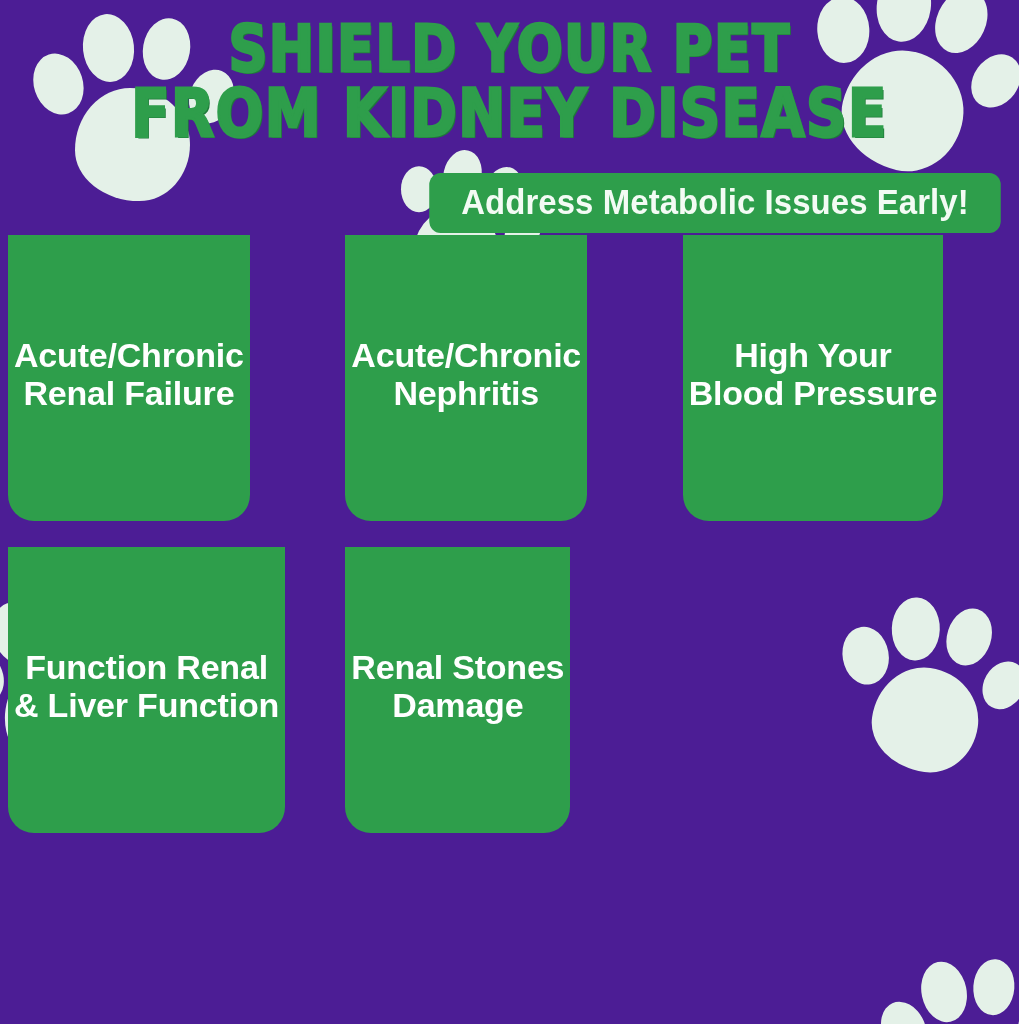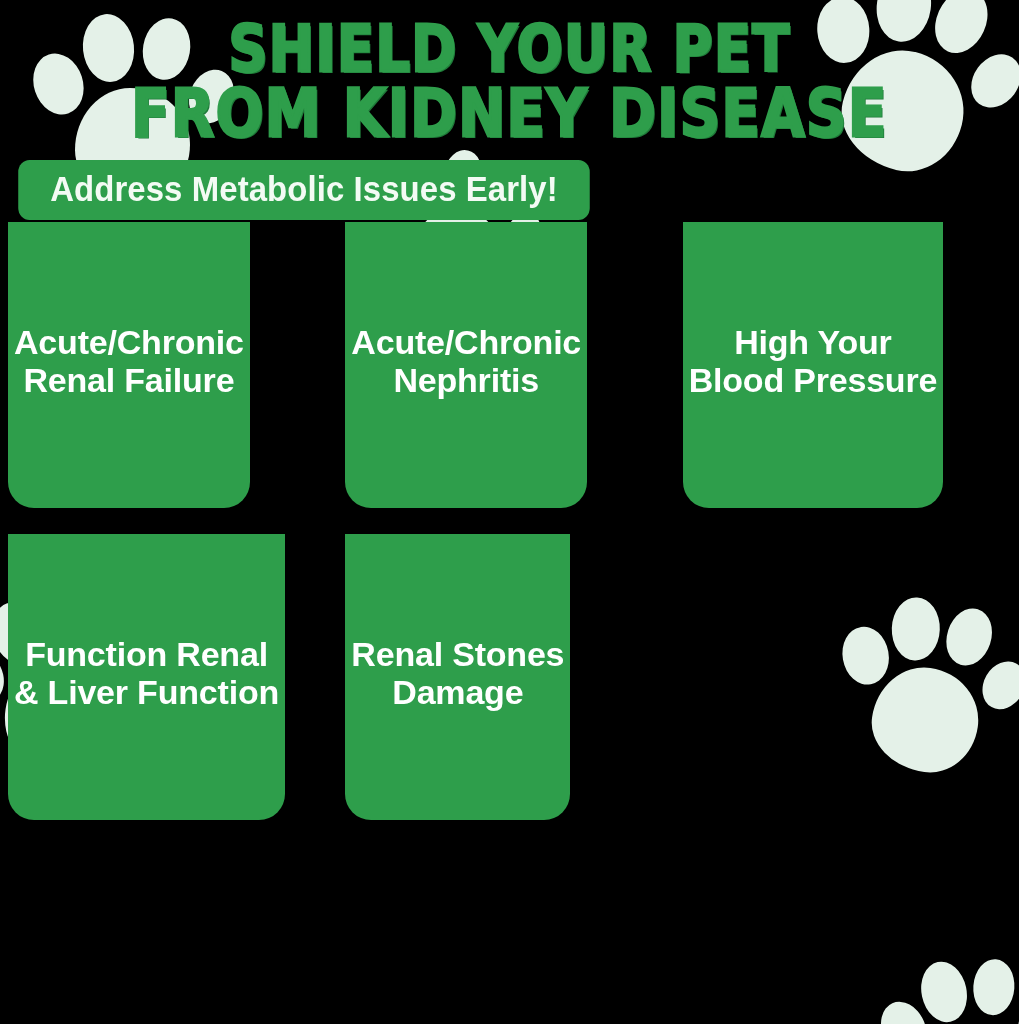--- a/index.html
+++ b/index.html
@@ -10,21 +10,21 @@
     height:1024px;
     background:#ffffff;
     font-family:"Liberation Sans", sans-serif;
     overflow:hidden;
   }
 
   .poster {
     position:relative;
     width:1019px;
     height:1024px;
-    background:#000000;
+    background:#4c1d95;
     overflow:hidden;
   }
 
   
   .paw-layer {
     position:absolute;
     inset:0;
     pointer-events:none;
     z-index:0;
   }
@@ -68,23 +68,23 @@
     text-shadow:2px 2px 0 #1f7a39;
     transform:scaleY(1.18);
     transform-origin:top center;
     padding:6px 0 0 0;
   }
   .title-line { display:block; white-space:nowrap; }
   .title-line.l1 { font-size:54px; }
   .title-line.l2 { font-size:56px; }
 
   .subtitle-wrap {
-    margin-top:34px;
+    margin-top:47px;
     display:flex;
-    justify-content:flex-start;
+    justify-content:flex-end;
     border-radius:13px;
   }
   .subtitle-banner {
     background:#2E9E4B;
     color:#f3fbf4;
     border-radius:12px;
     padding:10px 34px 12px 34px;
     font-size:35px;
     font-weight:bold;
     letter-spacing:0.1px;

